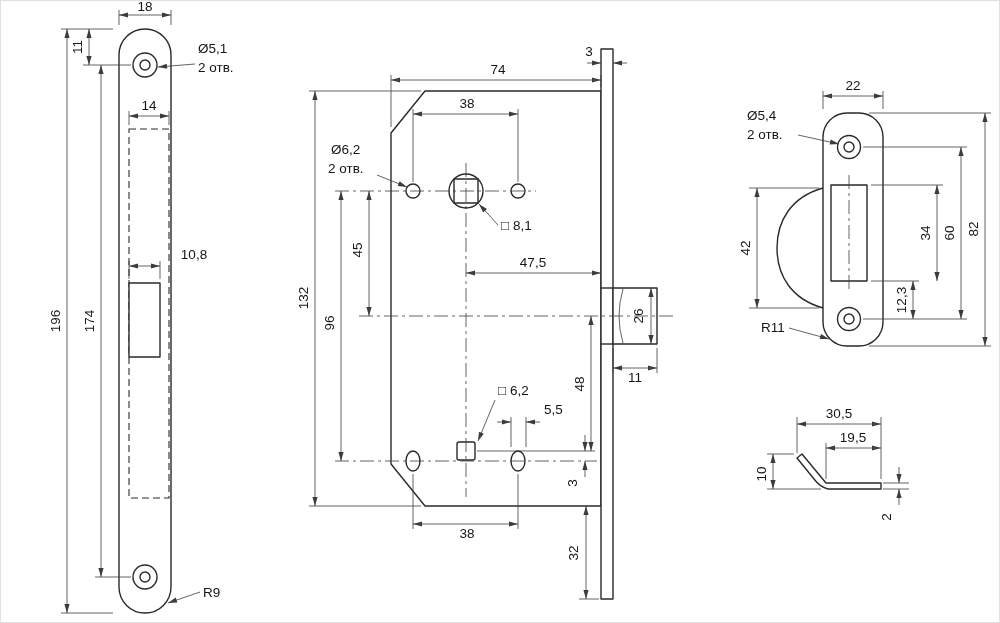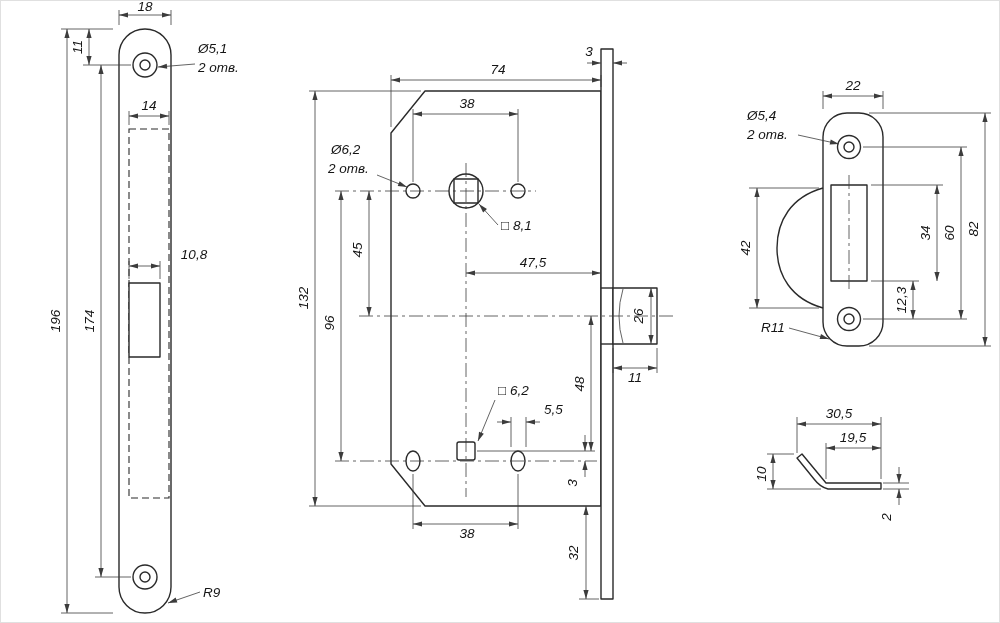--- a/index.html
+++ b/index.html
@@ -1,16 +1,16 @@
 <!DOCTYPE html>
 <html><head>
 <meta charset="utf-8">
 <style>
   html,body{margin:0;padding:0;background:#ffffff;}
-  .frame{position:relative;width:1000px;height:623px;background:#ffffff;border:1px solid #e0e0e0;box-sizing:border-box;overflow:hidden;font-family:"Liberation Sans",sans-serif;font-style:italic;}
+  .frame{position:relative;width:1000px;height:623px;background:#ffffff;border:1px solid #e0e0e0;box-sizing:border-box;overflow:hidden;font-family:"Liberation Sans",sans-serif;}
   svg{position:absolute;left:0;top:0;}
   .obj{stroke:#2a2a2a;stroke-width:1.4;fill:none;stroke-linejoin:round;}
   .objf{stroke:#2a2a2a;stroke-width:1.4;fill:#ffffff;stroke-linejoin:round;}
   .thin{stroke:#3c3c3c;stroke-width:0.8;fill:none;}
   .cl{stroke:#3c3c3c;stroke-width:0.8;fill:none;stroke-dasharray:14 4 3 4;}
   .hid{stroke:#2a2a2a;stroke-width:1.1;fill:none;stroke-dasharray:7 4;}
   text.d{fill:#151515;font-family:"Liberation Sans",sans-serif;font-size:13.5px;}
 </style>
 </head>
 <body>

